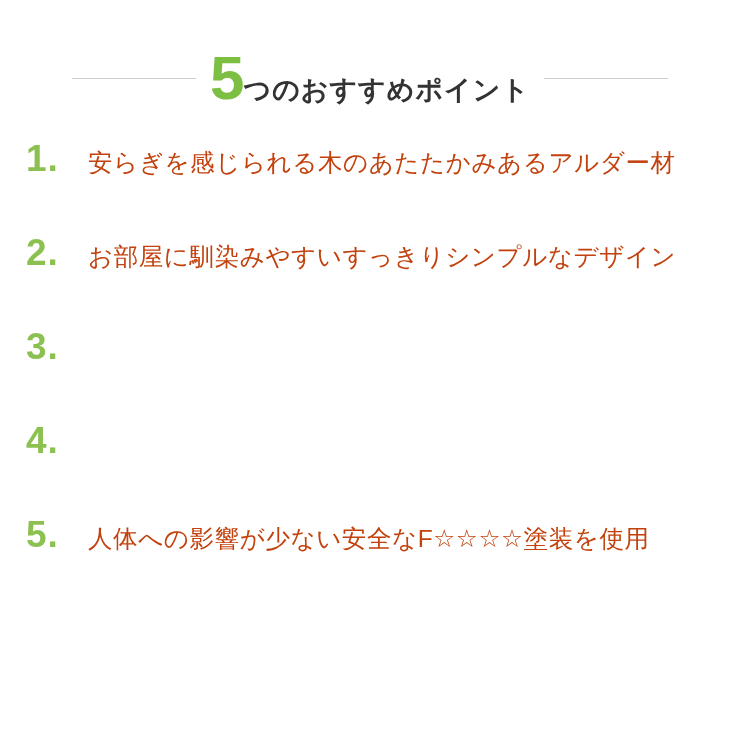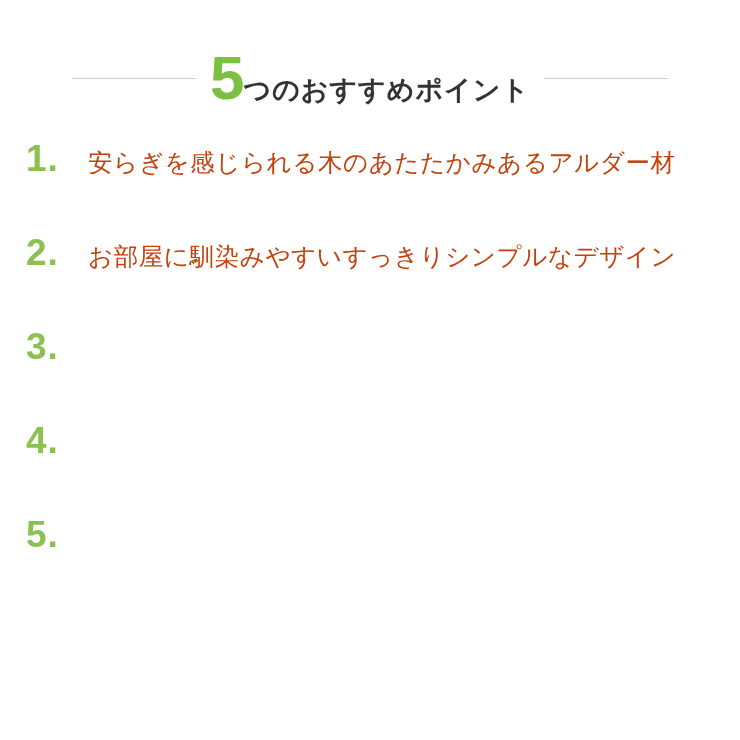--- a/index.html
+++ b/index.html
@@ -119,17 +119,18 @@
     <div class="list-item">
       <span class="item-number">3.</span>
     </div>
 
     <div class="list-item">
       <span class="item-number">4.</span>
     </div>
 
     <div class="list-item">
       <span class="item-number">5.</span>
+      <span class="item-text">人体への影響が少ない安全なF☆☆☆☆塗装を使用</span>
     </div>
 
   </div>
 
 </div>
 
 </body></html>

